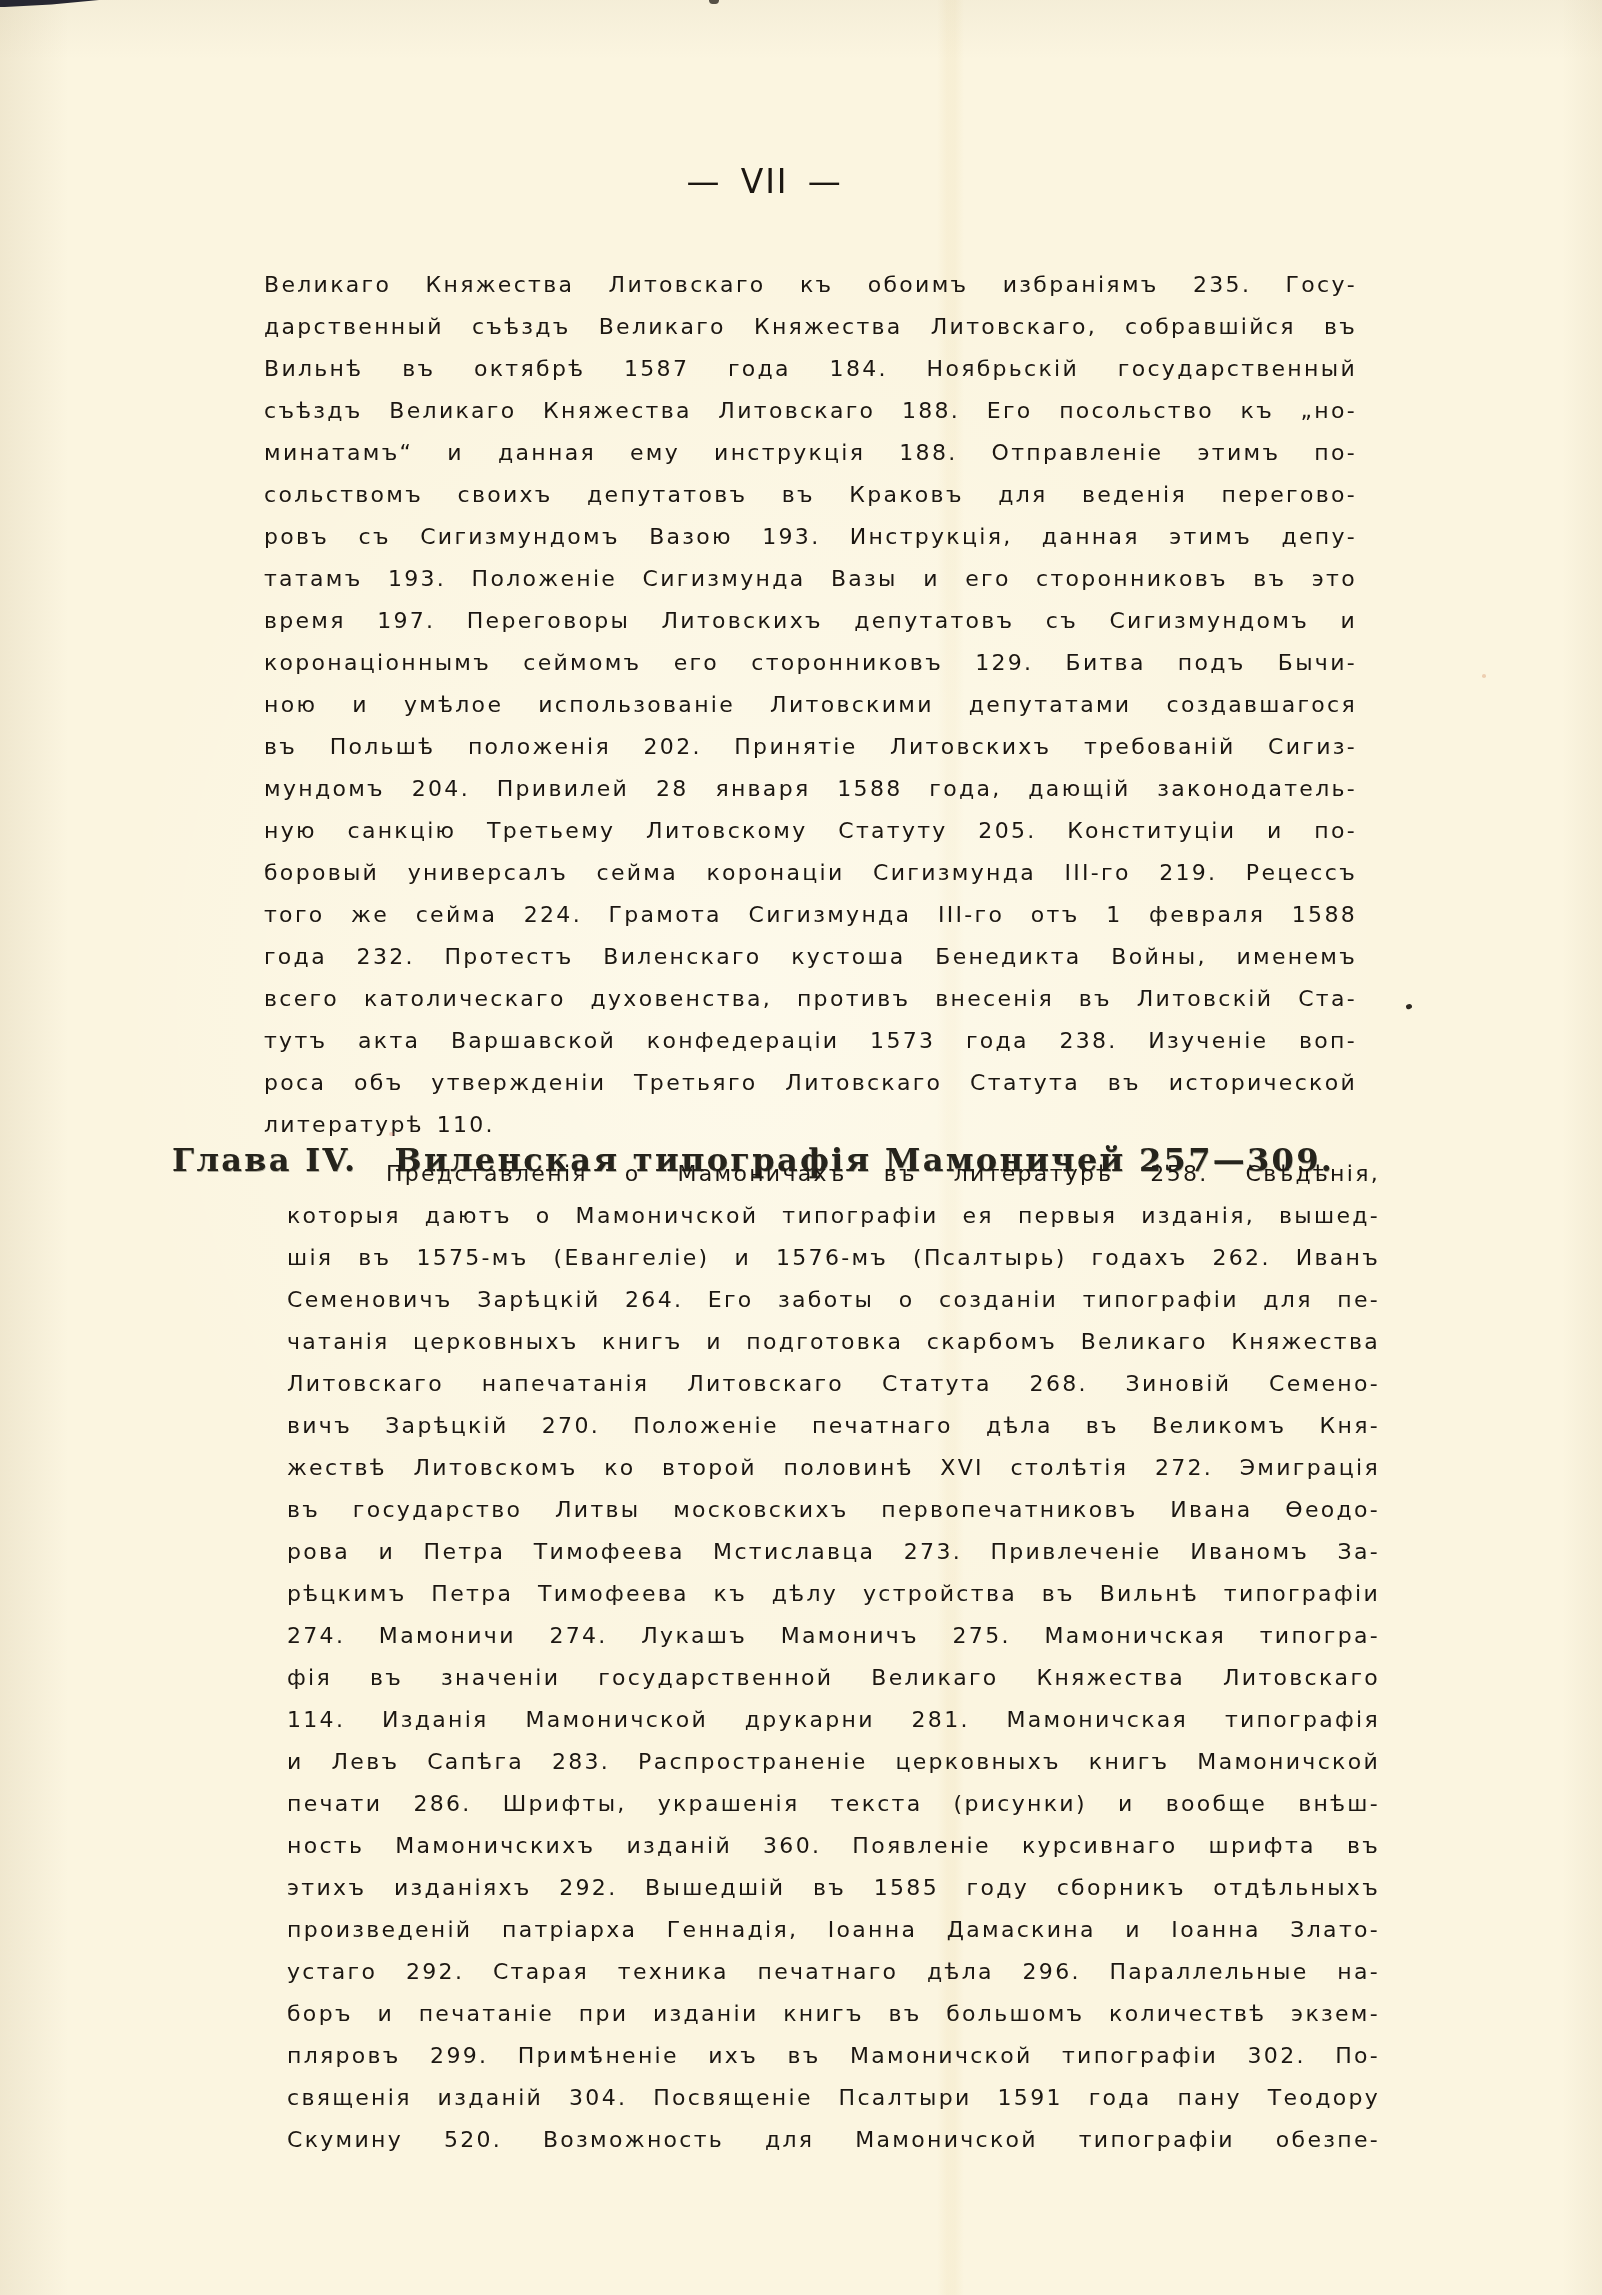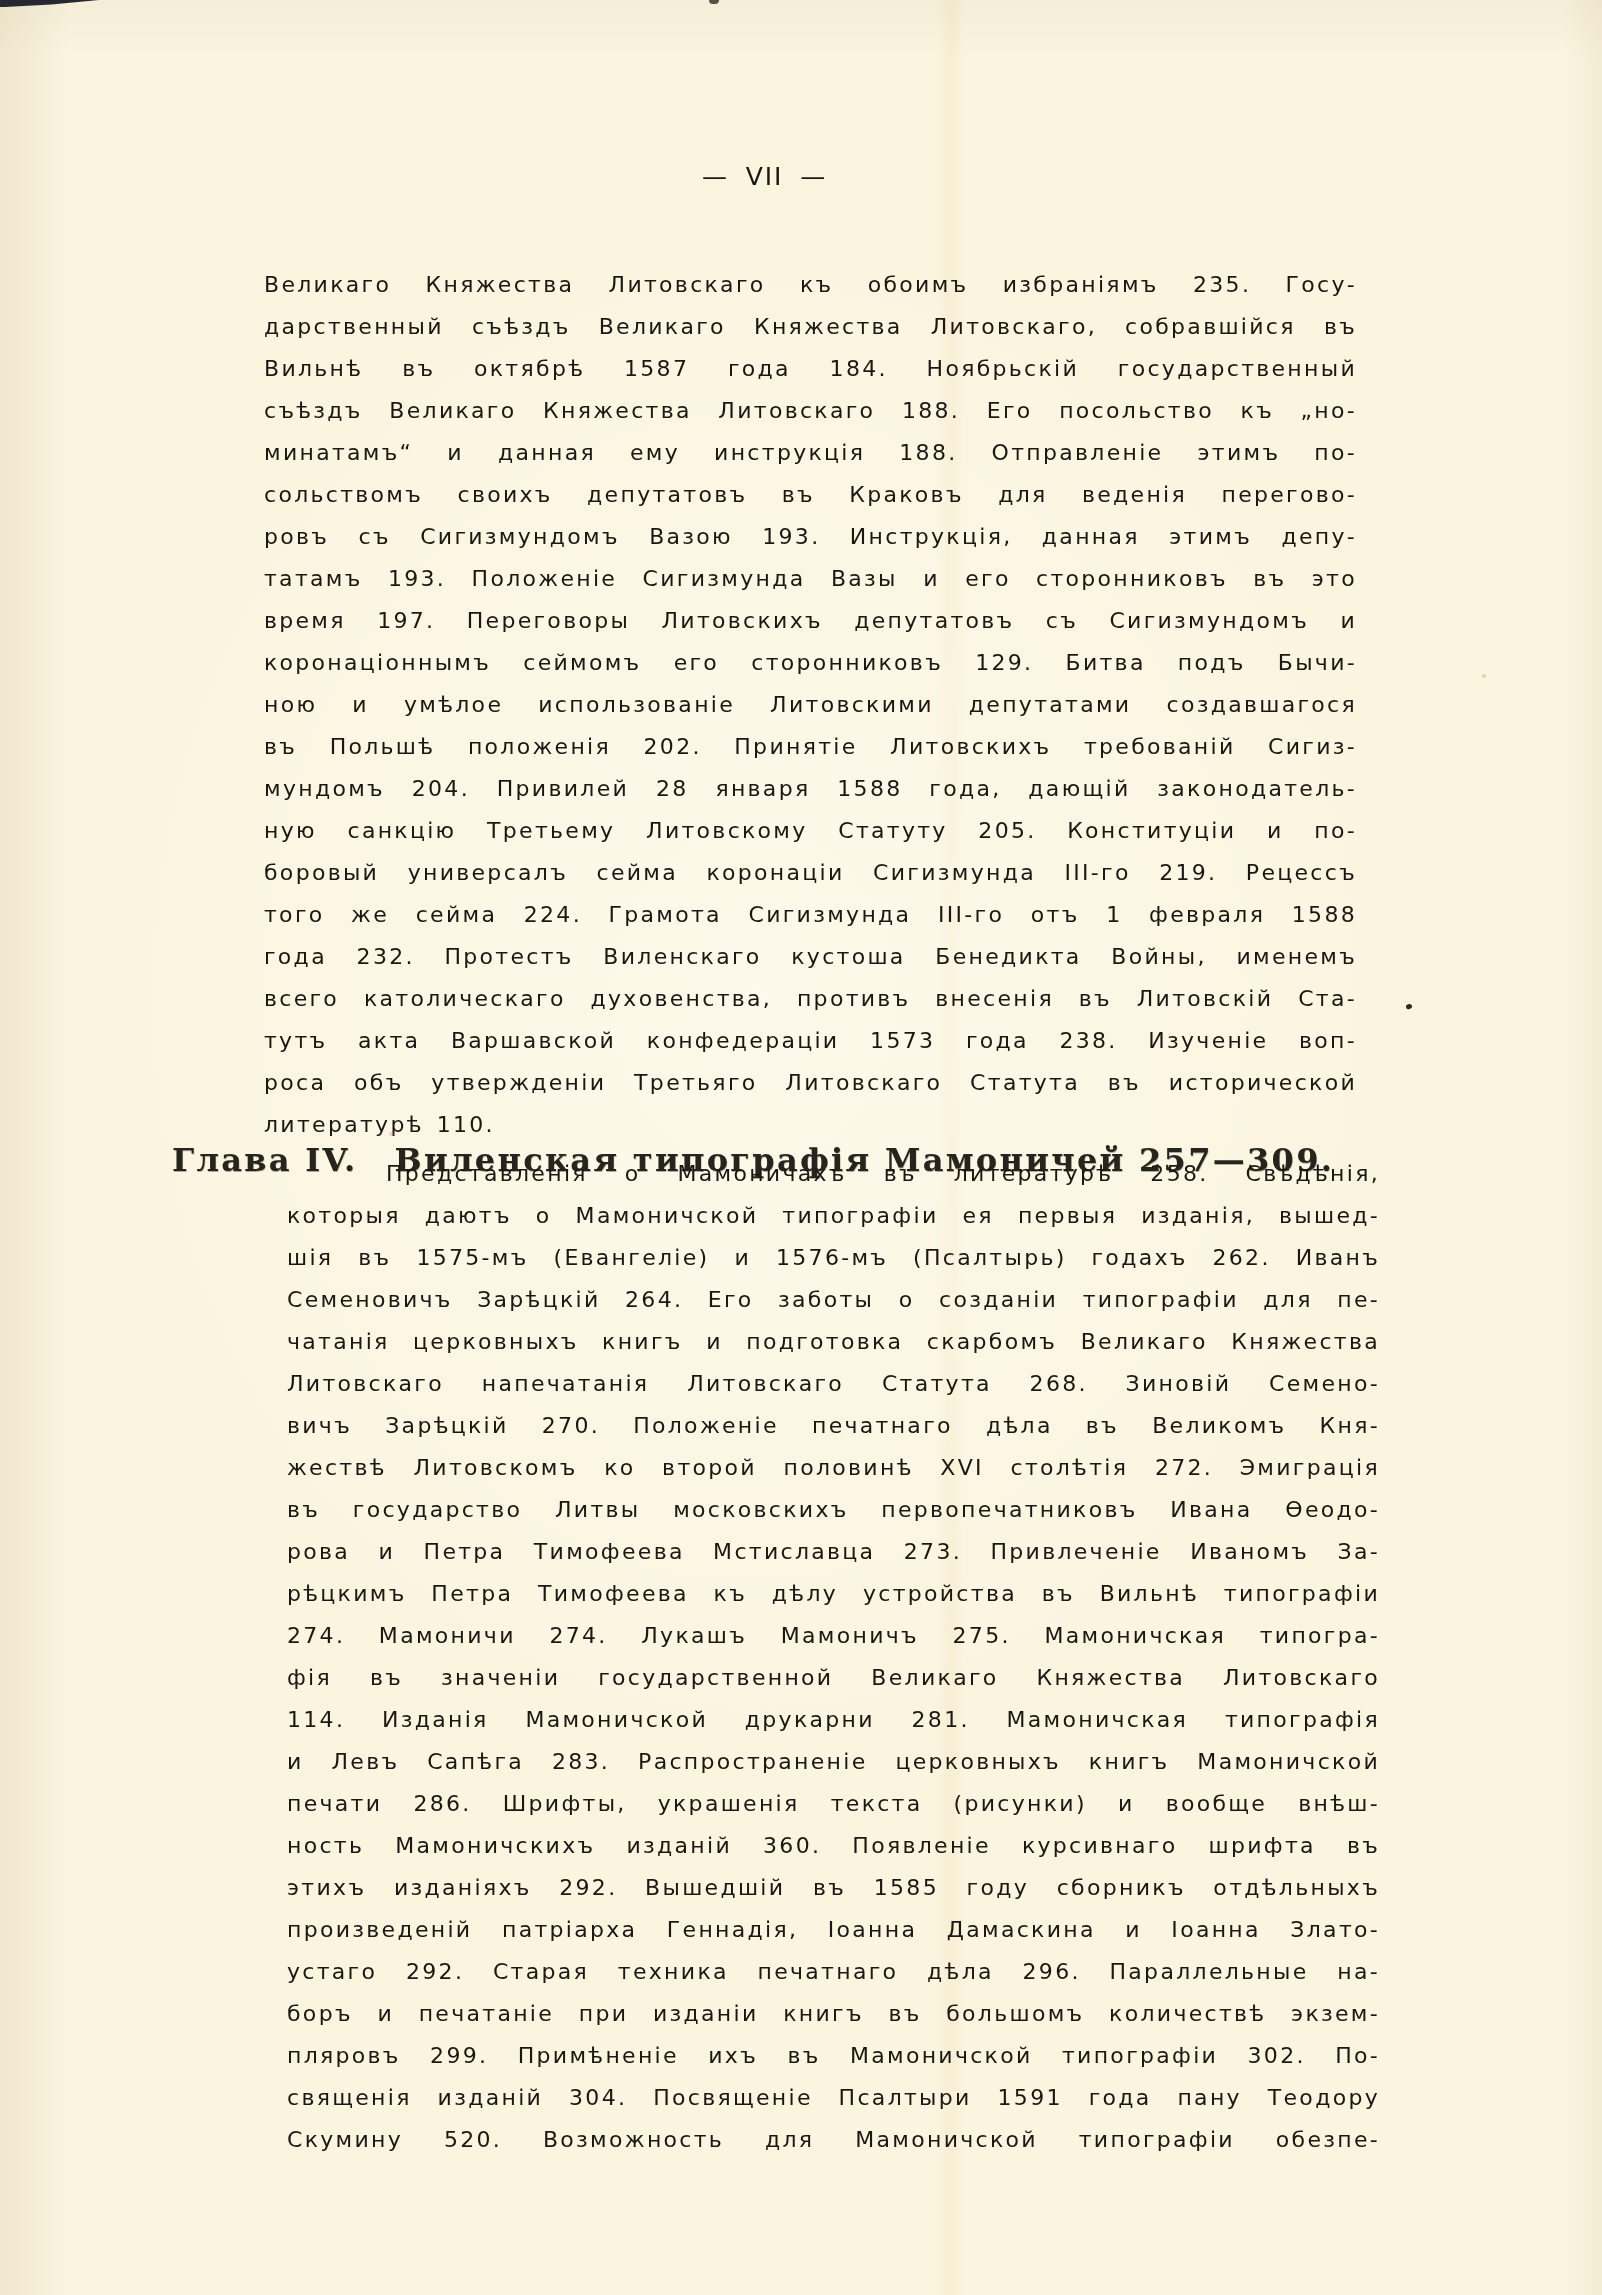--- a/index.html
+++ b/index.html
@@ -42,21 +42,21 @@
     transform: rotate(-18deg);
   }
   .freckle { position: absolute; border-radius: 50%; }
   .f1 { left: 1482px; top: 674px; width: 4.1px; height: 3.7px; background: rgba(205,120,70,0.30); }
   .f2 { left: 389px;  top: 1132px; width: 4.6px; height: 4.1px; background: rgba(215,100,90,0.28); }
 
   
   .pagenum {
     position: absolute; top: 162px; left: 0; width: 1529px;
     text-align: center;
-    font-size: 25px; letter-spacing: 1.8px; word-spacing: 7.3px;
+    font-size: 33px; letter-spacing: 1.8px; word-spacing: 7.3px;
     color: var(--ink, #1c1712);
   }
   .toc {
     position: absolute; left: 264px; width: 1093px;
     font-size: 22px; line-height: 42px;
     letter-spacing: 2.3px; word-spacing: 3.7px;
     color: var(--ink, #1c1712);
   }
   .toc-1 { top: 264px; }
   .toc-2 { top: 1153px; margin-left: 23px; }

